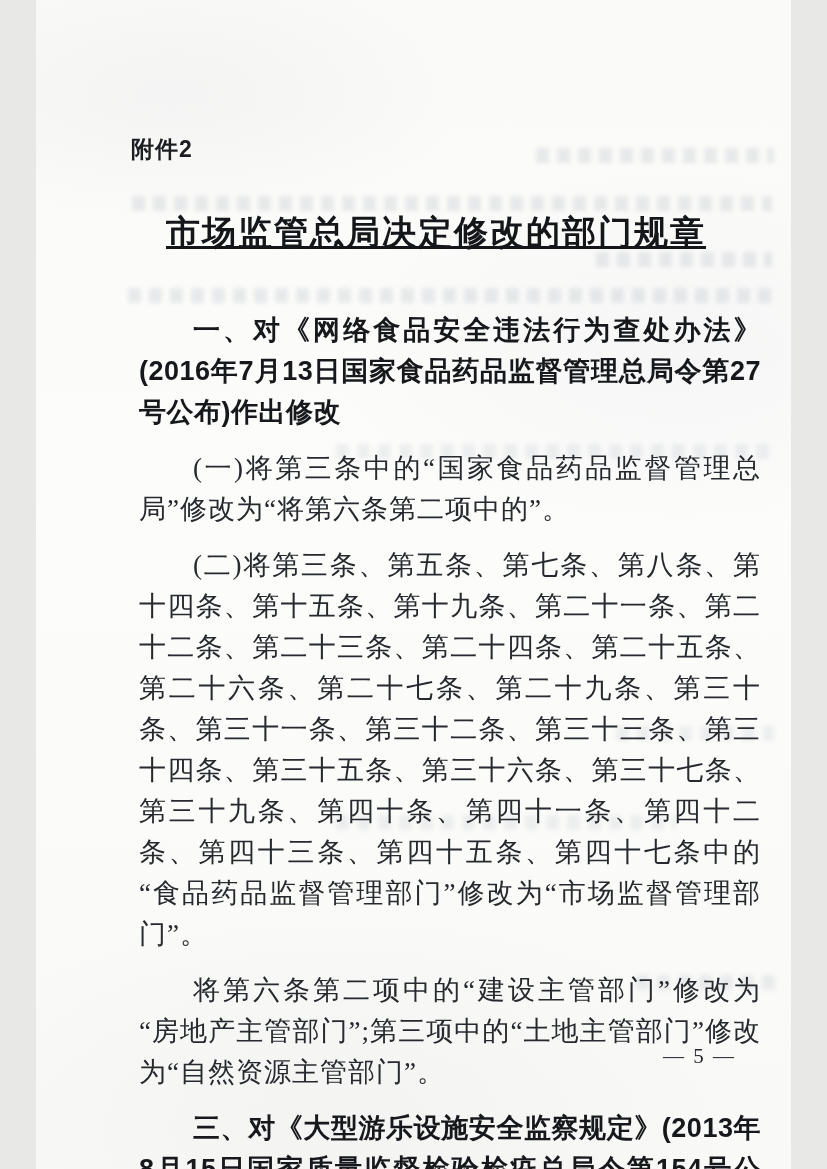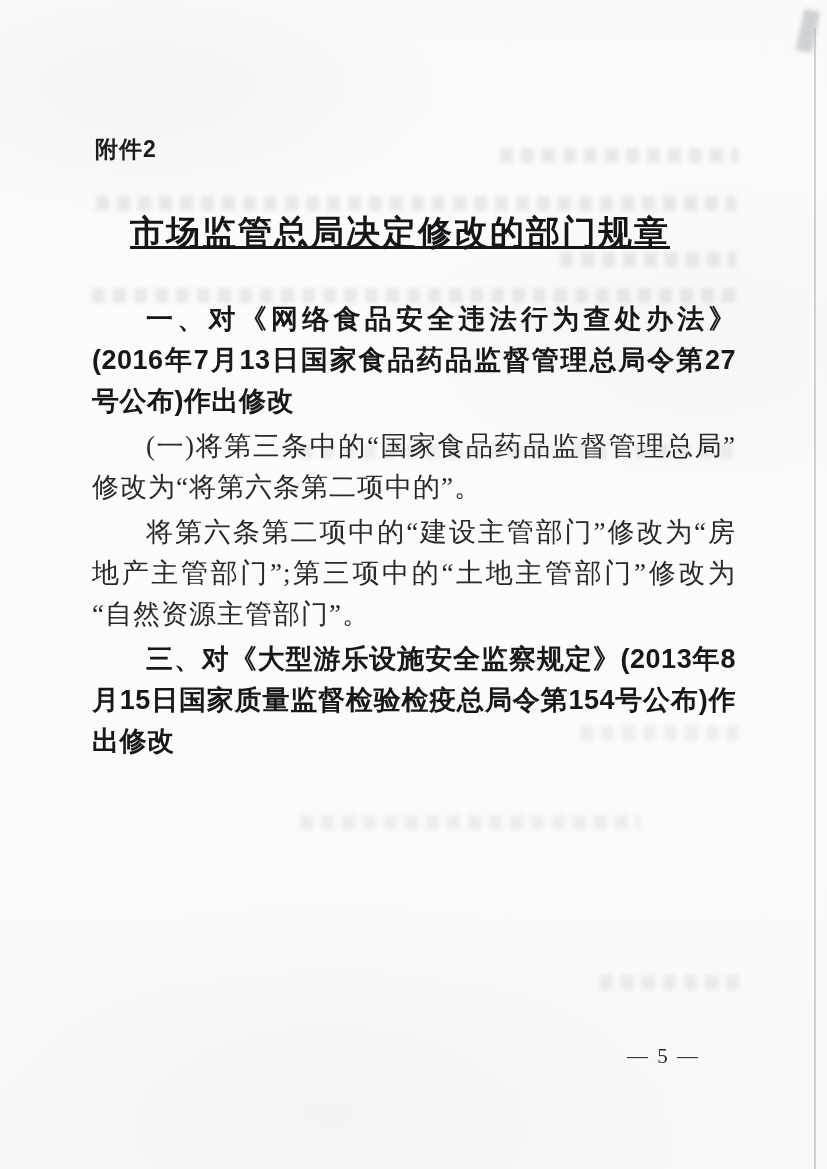--- a/index.html
+++ b/index.html
@@ -3,21 +3,21 @@
 <meta charset="utf-8">
 <style>
   html, body {
     margin: 0;
     padding: 0;
     background: #e8e8e6;
     font-family: "Liberation Serif", serif;
   }
   .sheet {
     position: relative;
-    width: 827px;
+    width: 755px;
     height: 1169px;
     margin: 0 auto;
     background: linear-gradient(180deg, #fafaf8 0%, #fcfcfb 45%, #f9f9f7 100%);
     overflow: hidden;
     color: #24272b;
   }
   
   .paper-texture {
     position: absolute;
     inset: 0;
@@ -83,21 +83,21 @@
     letter-spacing: 2px;
     text-decoration: underline;
   }
   .content {
     position: absolute;
     left: 88px;
     top: 295px;
     width: 652px;
   }
   .para {
-    margin: 4px;
+    margin: 15px;
     font-size: 27px;
     line-height: 41px;
     text-align: justify;
     text-indent: 2em;
     letter-spacing: 1px;
     color: #26292d;
     font-family: "Liberation Serif", serif;
   }
   .para.heading {
     font-family: "Liberation Sans", sans-serif;
@@ -136,20 +136,21 @@
   <div class="edge-line-right"></div>
   <div class="corner-mark"></div>
 
   <div class="attachment-label">附件2</div>
 
   <div class="doc-title">市场监管总局决定修改的部门规章</div>
 
   <div class="content">
     <p class="para heading">一、对《网络食品安全违法行为查处办法》(2016年7月13日国家食品药品监督管理总局令第27号公布)作出修改</p>
     <p class="para">(一)将第三条中的“国家食品药品监督管理总局”修改为“将第六条第二项中的”。</p>
+    <p class="para">(二)将第三条、第五条、第七条、第八条、第十四条、第十五条、第十九条、第二十一条、第二十二条、第二十三条、第二十四条、第二十五条、第二十六条、第二十七条、第二十九条、第三十条、第三十一条、第三十二条、第三十三条、第三十四条、第三十五条、第三十六条、第三十七条、第三十九条、第四十条、第四十一条、第四十二条、第四十三条、第四十五条、第四十七条中的“食品药品监督管理部门”修改为“市场监督管理部门”。</p>
     <p class="para">将第六条第二项中的“建设主管部门”修改为“房地产主管部门”;第三项中的“土地主管部门”修改为“自然资源主管部门”。</p>
     <p class="para heading">三、对《大型游乐设施安全监察规定》(2013年8月15日国家质量监督检验检疫总局令第154号公布)作出修改</p>
 
   </div>
 
   <div class="page-number">— 5 —</div>
 
 </div>
 
 </body></html>

